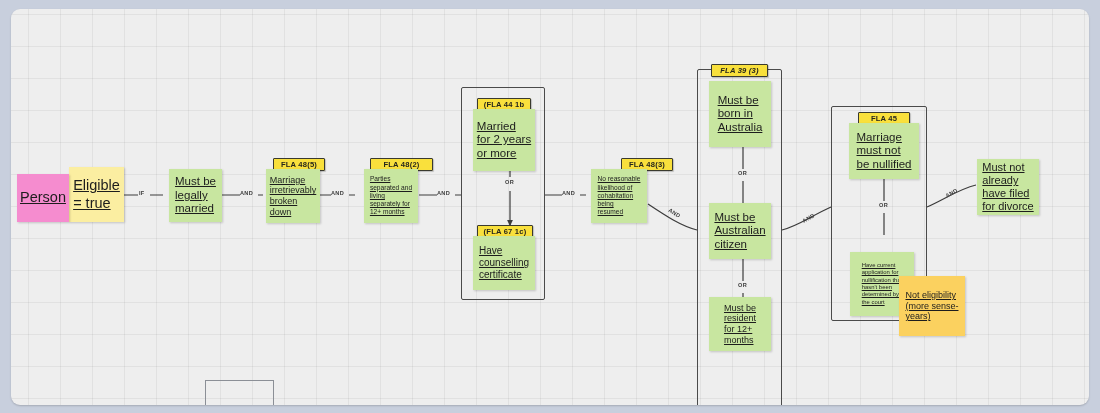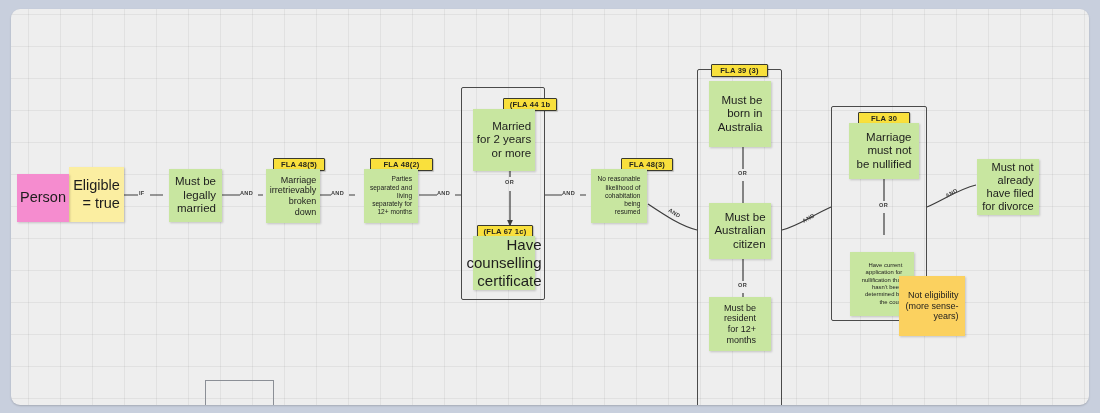--- a/index.html
+++ b/index.html
@@ -26,24 +26,25 @@
       linear-gradient(to bottom, rgba(0,0,0,.055) 1px, transparent 1px);
     background-size:32px 32px;
     background-position:17px 5px;
   }
 
   svg.edges{position:absolute;left:0;top:0;width:1078px;height:396px;overflow:visible;}
 
   
   .node{
     position:absolute;box-sizing:border-box;
-    display:flex;align-items:center;justify-content:center;text-align:right;
+    display:flex;align-items:center;justify-content:center;text-align:left;
     color:#1d1d1d;line-height:1.18;
     box-shadow:1px 1px 2px rgba(0,0,0,.18);
     padding:18px 3px;
+    text-decoration:underline;
   }
   .green{background:#c8e6a0;}
   .pink{background:#f58ccf;}
   .yellow{background:#fbeea1;}
   .amber{background:#fbd15f;}
 
   .f17{font-size:14.5px;}
   .f13{font-size:11.5px;}
   .f10{font-size:9px;}
   .f8{font-size:6.6px;line-height:1.25;}
@@ -122,21 +123,21 @@
         <line x1="873" y1="170" x2="873" y2="192"></line>
         <line x1="873" y1="204" x2="873" y2="226"></line>
 
         <path d="M916,198 C934,190 948,180 965,176"></path>
       </g>
     </svg>
 
     <div class="group" style="left:450px;top:78px;width:84px;height:213px;"></div>
 
     <div class="group" style="left:686px;top:60px;width:85px;height:338px;"></div>
-    <div class="badge" style="left:700px;top:55px;width:57px;height:13px;">FLA 39 (3)</div>
+    <div class="badge" style="left:700px;top:55px;width:57px;height:13px;font-style:italic;">FLA 39 (3)</div>
 
     <div class="group" style="left:820px;top:97px;width:96px;height:215px;"></div>
 
     <div class="crop-rect" style="left:194px;top:371px;width:69px;height:28px;"></div>
 
     <div class="node yellow f17" style="left:58px;top:158px;width:55px;height:55px;white-space:pre-line;">Eligible
 = true</div>
 
     <div class="node pink f17" style="left:6px;top:165px;width:52px;height:48px;">Person</div>
 
@@ -150,27 +151,27 @@
 broken
 down</div>
 
     <div class="badge" style="left:359px;top:149px;width:63px;height:13px;">FLA 48(2)</div>
     <div class="node green f8" style="left:353px;top:160px;width:54px;height:54px;white-space:pre-line;">Parties
 separated and
 living
 separately for
 12+ months</div>
 
-    <div class="badge" style="left:466px;top:89px;width:54px;height:13px;margin-left:26px;">(FLA 44 1b</div>
+    <div class="badge" style="left:466px;top:89px;width:54px;height:13px;">(FLA 44 1b</div>
     <div class="node green f13" style="left:462px;top:100px;width:62px;height:62px;white-space:pre-line;">Married
 for 2 years
 or more</div>
 
     <div class="badge" style="left:466px;top:216px;width:56px;height:13px;">(FLA 67 1c)</div>
-    <div class="node green f11" style="left:462px;top:227px;width:62px;height:54px;white-space:pre-line;font-size:15px;">Have
+    <div class="node green f11" style="left:462px;top:227px;width:62px;height:54px;white-space:pre-line;font-size:10px;">Have
 counselling
 certificate</div>
 
     <div class="badge" style="left:586px;top:149px;width:52px;height:13px;margin-left:24px;">FLA 48(3)</div>
     <div class="node green f8" style="left:580px;top:160px;width:56px;height:54px;white-space:pre-line;">No reasonable
 likelihood of
 cohabitation
 being
 resumed</div>
 
@@ -180,21 +181,21 @@
 
     <div class="node green f13" style="left:698px;top:194px;width:62px;height:56px;white-space:pre-line;">Must be
 Australian
 citizen</div>
 
     <div class="node green f10" style="left:698px;top:288px;width:62px;height:54px;white-space:pre-line;">Must be
 resident
 for 12+
 months</div>
 
-    <div class="badge" style="left:847px;top:103px;width:52px;height:13px;">FLA 30</div>
+    <div class="badge" style="left:847px;top:103px;width:52px;height:13px;">FLA 45</div>
     <div class="node green f13" style="left:838px;top:114px;width:70px;height:56px;white-space:pre-line;">Marriage
 must not
 be nullified</div>
 
     <div class="badge" style="left:845px;top:232px;width:52px;height:13px;margin-top:40px;">FLA 52</div>
     <div class="node green f8" style="left:839px;top:243px;width:64px;height:64px;white-space:pre-line;font-size:5.9px;">Have current
 application for
 nullification that
 hasn't been
 determined by

